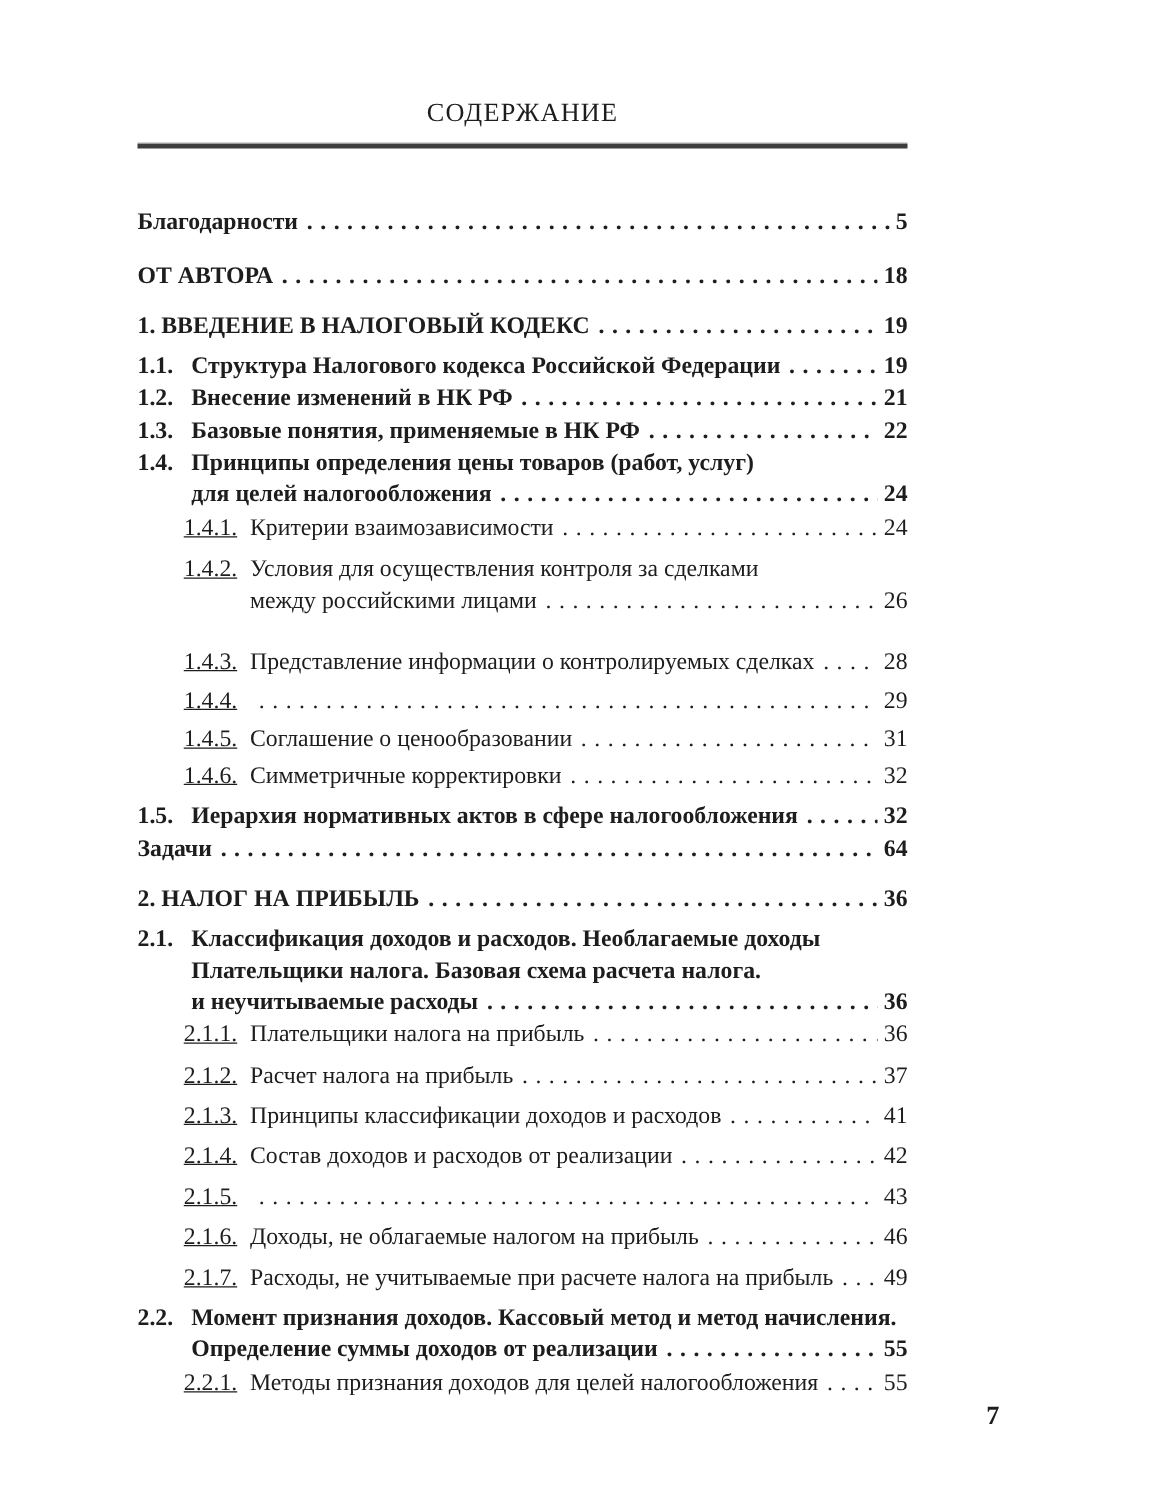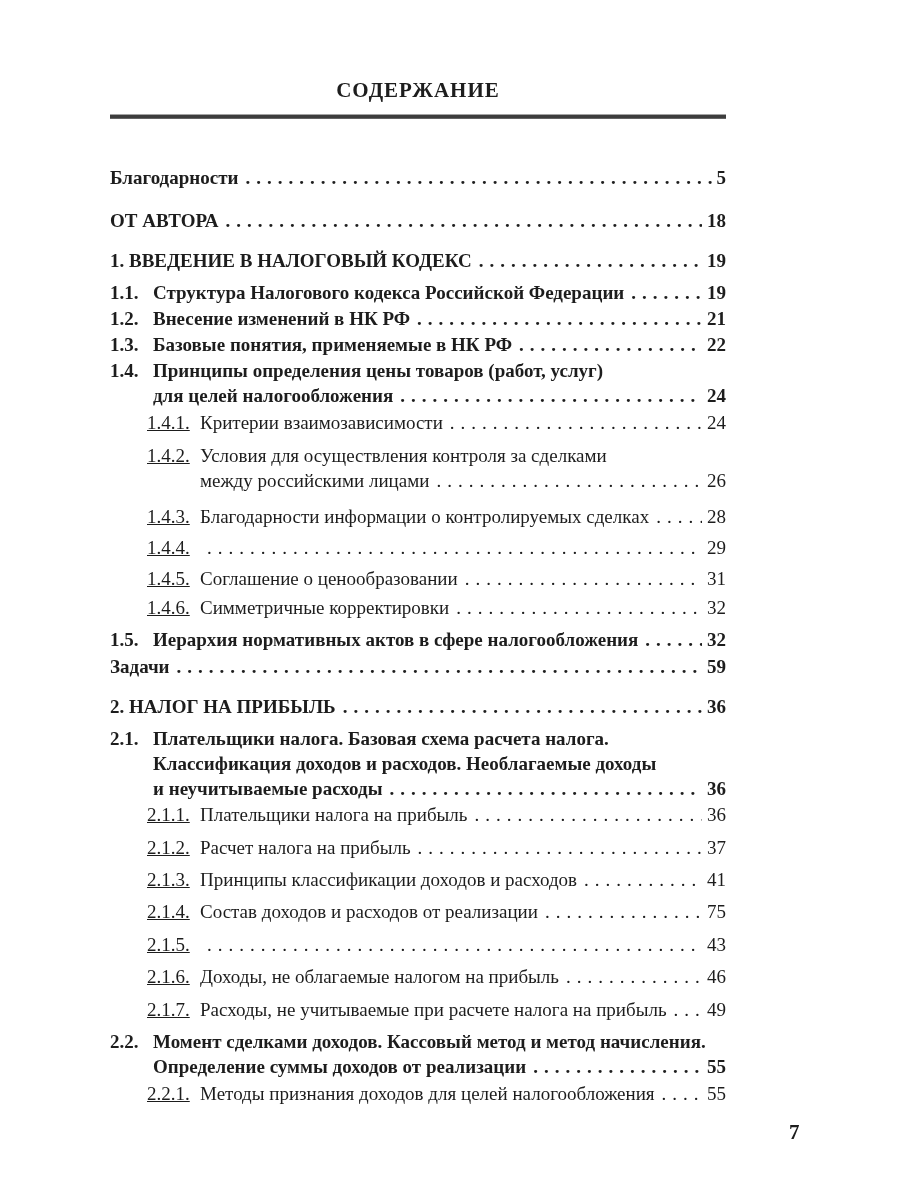--- a/index.html
+++ b/index.html
@@ -11,21 +11,21 @@
     overflow: hidden;
   }
   .sheet { position: relative; width: 920px; height: 1200px; background: #fff; }
   .content { position: absolute; left: 110px; top: 0; width: 616px; }
 
   h1.title {
     margin: 78px 0 0 0;
     text-align: center;
     font-size: 21px;
     line-height: 24px;
-    font-weight: bold;
+    font-weight: normal;
     letter-spacing: 1px;
   }
   .rule {
     margin-top: 12px;
     height: 5px;
     background: linear-gradient(#b0b0b0 0%, #9a9a9a 18%, #3d3d3d 30%, #3d3d3d 80%, #8a8a8a 100%);
   }
 
   .toc { margin-top: 46px; font-size: 19px; }
   .row { display: flex; align-items: baseline; line-height: 25px; }
@@ -144,37 +144,37 @@
         <span class="num">1.4.1.</span>
         <div class="body">
             <div class="bline">
           <span class="t">Критерии взаимозависимости</span>
           <span class="leader"></span>
           <span class="pg">24</span>
         </div>
           </div>
       </div>
 
-      <div class="row l2" style="margin-bottom:11px">
+      <div class="row l2" style="margin-bottom:24px">
         <span class="num">1.4.2.</span>
         <div class="body">
           <div class="t">Условия для осуществления контроля за сделками</div>
           <div class="bline">
             <span class="t">между российскими лицами</span>
             <span class="leader"></span>
             <span class="pg">26</span>
           </div>
         </div>
       </div>
 
       <div class="row l2" style="margin-bottom:6px">
         <span class="num">1.4.3.</span>
         <div class="body">
             <div class="bline">
-          <span class="t">Благодарности информации о контролируемых сделках</span>
+          <span class="t">Представление информации о контролируемых сделках</span>
           <span class="leader"></span>
           <span class="pg">28</span>
         </div>
           </div>
       </div>
 
       <div class="row l2" style="margin-bottom:6px">
         <span class="num">1.4.4.</span>
         <div class="body">
             <div class="bline">
@@ -215,40 +215,40 @@
           <span class="pg">32</span>
         </div>
           </div>
       </div>
 
       <div class="row bold" style="margin-bottom:15px">
         <div class="body">
             <div class="bline">
           <span class="t">Задачи</span>
           <span class="leader"></span>
-          <span class="pg">59</span>
+          <span class="pg">64</span>
         </div>
           </div>
       </div>
 
       <div class="row bold" style="margin-bottom:7px">
         <div class="body">
             <div class="bline">
           <span class="t">2. НАЛОГ НА ПРИБЫЛЬ</span>
           <span class="leader"></span>
           <span class="pg">36</span>
         </div>
           </div>
       </div>
 
       <div class="row bold l1" style="margin-bottom:1px">
         <span class="num">2.1.</span>
         <div class="body">
+          <div class="t">Классификация доходов и расходов. Необлагаемые доходы</div>
           <div class="t">Плательщики налога. Базовая схема расчета налога.</div>
-          <div class="t">Классификация доходов и расходов. Необлагаемые доходы</div>
           <div class="bline">
             <span class="t">и неучитываемые расходы</span>
             <span class="leader"></span>
             <span class="pg">36</span>
           </div>
         </div>
       </div>
 
       <div class="row l2" style="margin-bottom:8px">
         <span class="num">2.1.1.</span>
@@ -282,21 +282,21 @@
         </div>
           </div>
       </div>
 
       <div class="row l2" style="margin-bottom:8px">
         <span class="num">2.1.4.</span>
         <div class="body">
             <div class="bline">
           <span class="t">Состав доходов и расходов от реализации</span>
           <span class="leader"></span>
-          <span class="pg">75</span>
+          <span class="pg">42</span>
         </div>
           </div>
       </div>
 
       <div class="row l2" style="margin-bottom:7px">
         <span class="num">2.1.5.</span>
         <div class="body">
             <div class="bline">
           <span class="leader"></span>
           <span class="pg">43</span>
@@ -322,21 +322,21 @@
           <span class="t">Расходы, не учитываемые при расчете налога на прибыль</span>
           <span class="leader"></span>
           <span class="pg">49</span>
         </div>
           </div>
       </div>
 
       <div class="row bold l1" style="margin-bottom:2px">
         <span class="num">2.2.</span>
         <div class="body">
-          <div class="t">Момент сделками доходов. Кассовый метод и метод начисления.</div>
+          <div class="t">Момент признания доходов. Кассовый метод и метод начисления.</div>
           <div class="bline">
             <span class="t">Определение суммы доходов от реализации</span>
             <span class="leader"></span>
             <span class="pg">55</span>
           </div>
         </div>
       </div>
 
       <div class="row l2">
         <span class="num">2.2.1.</span>

